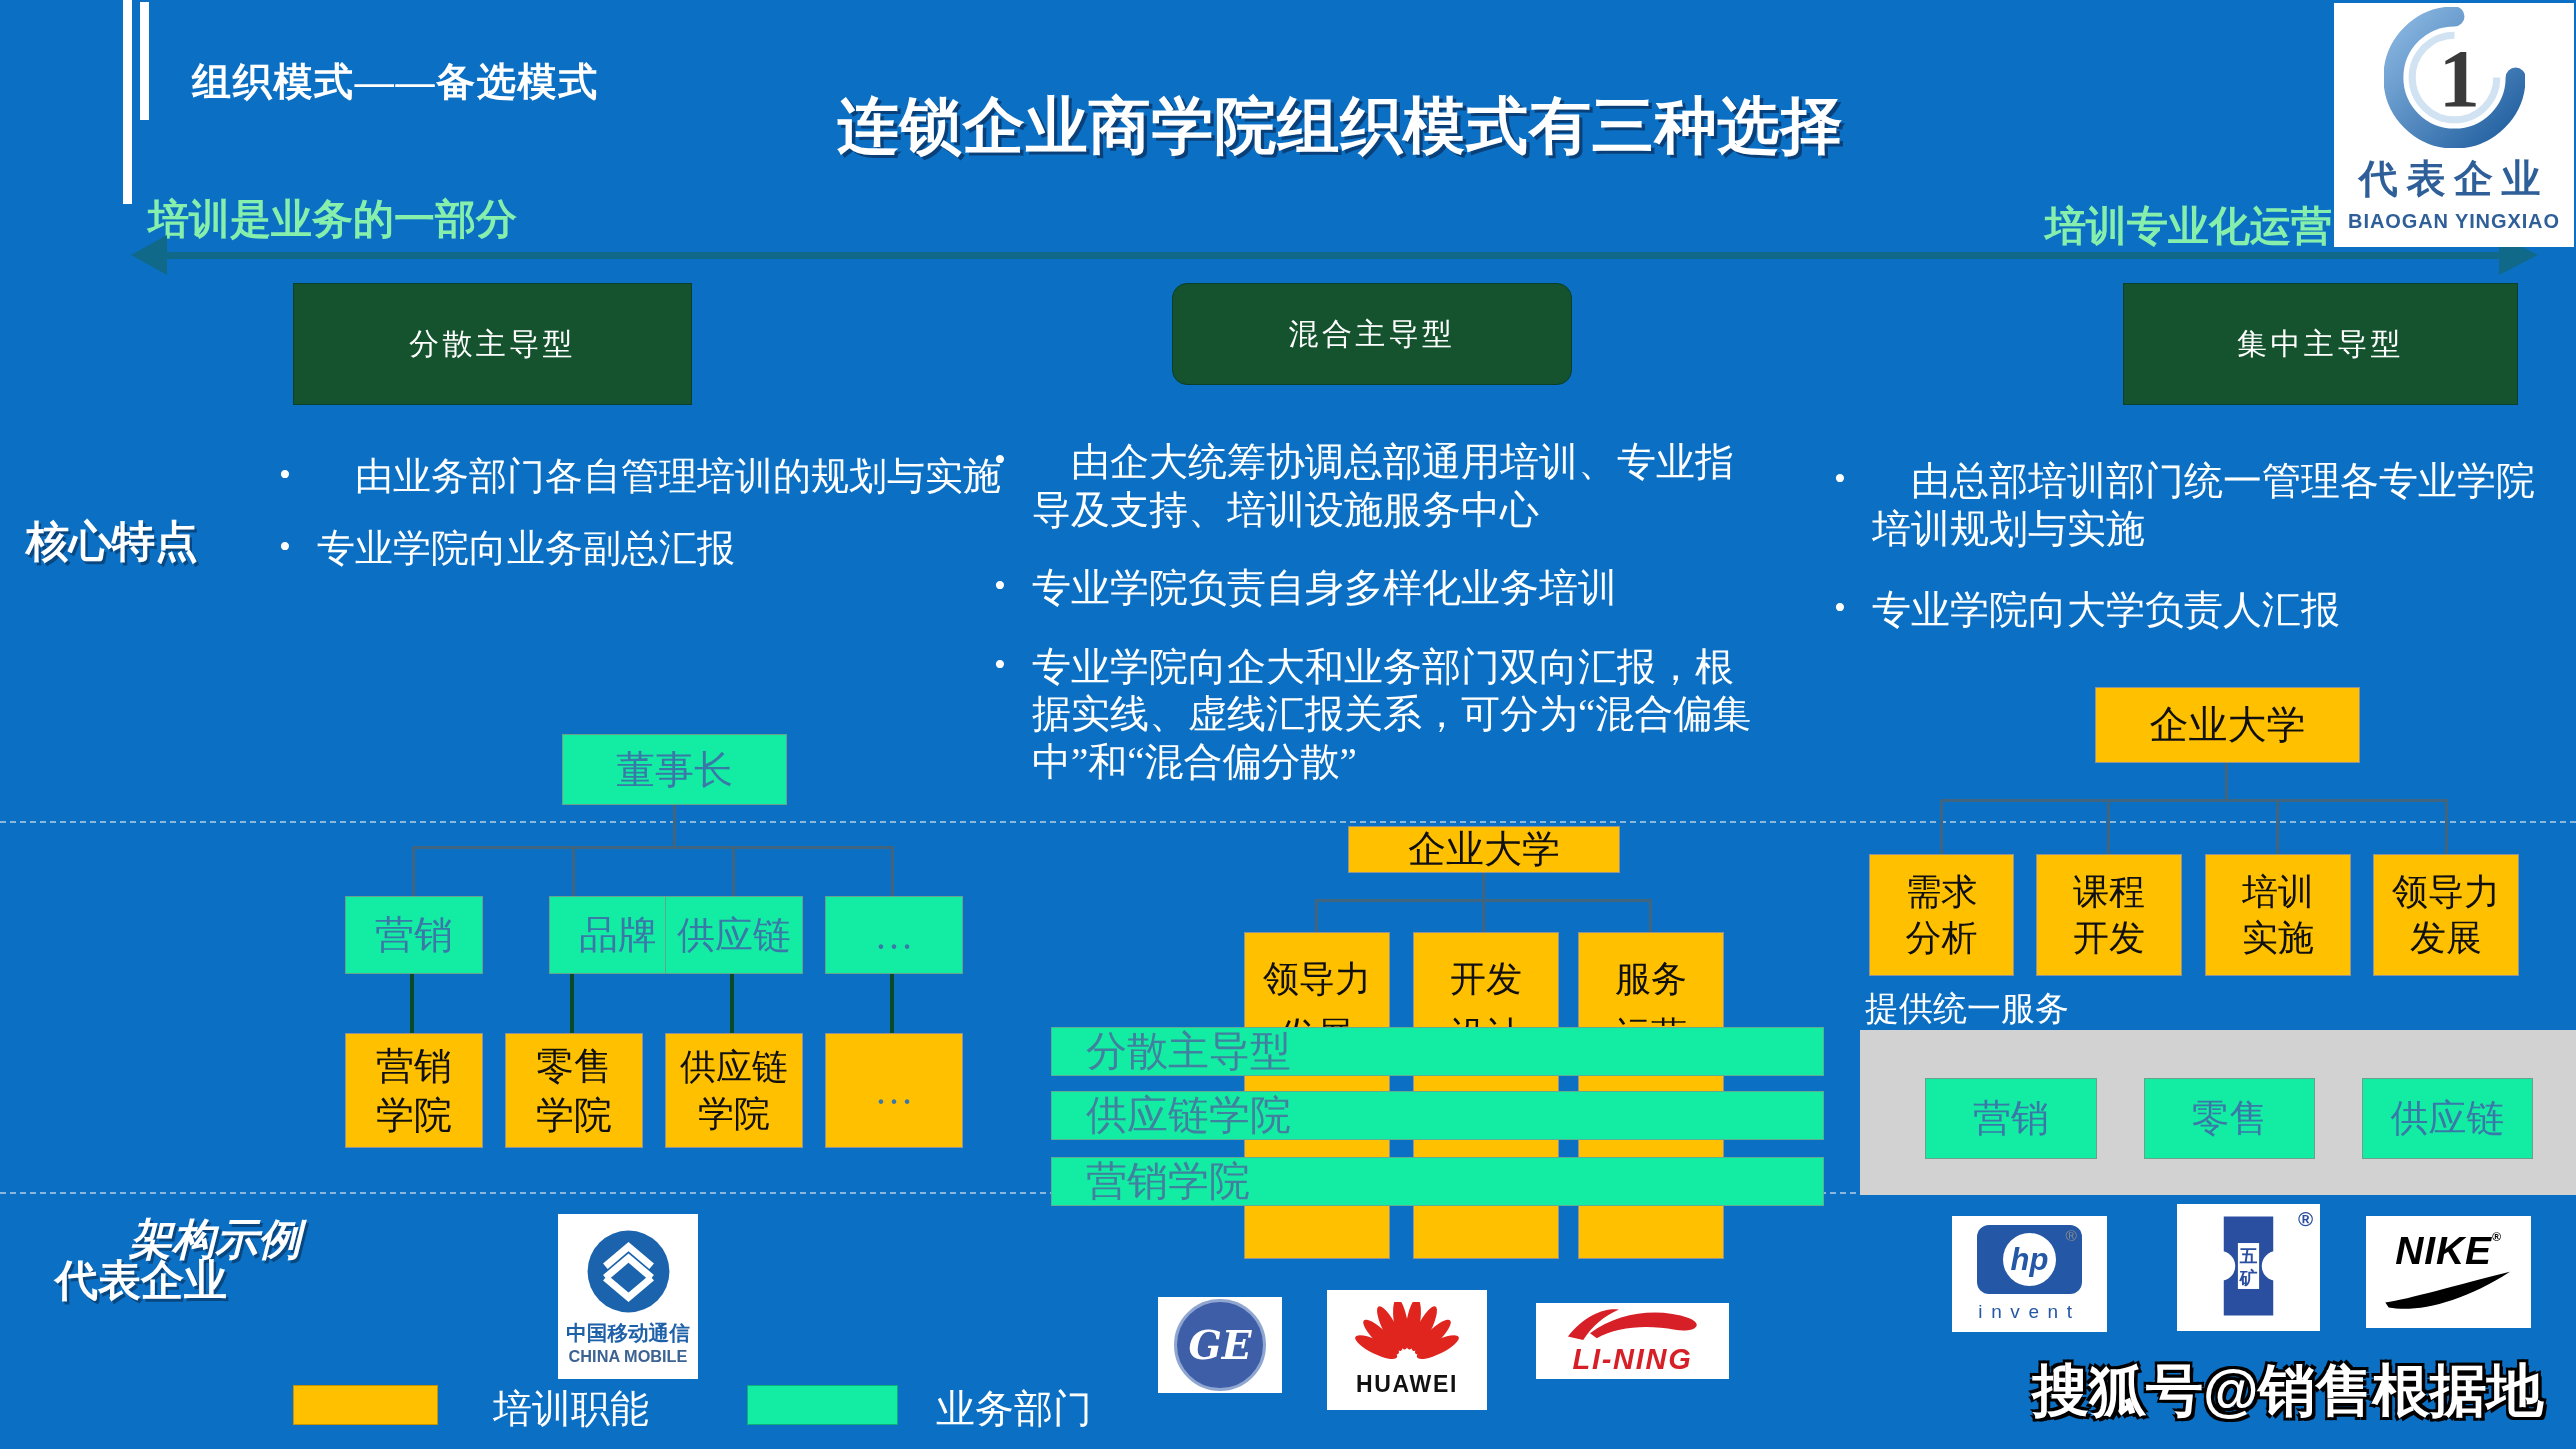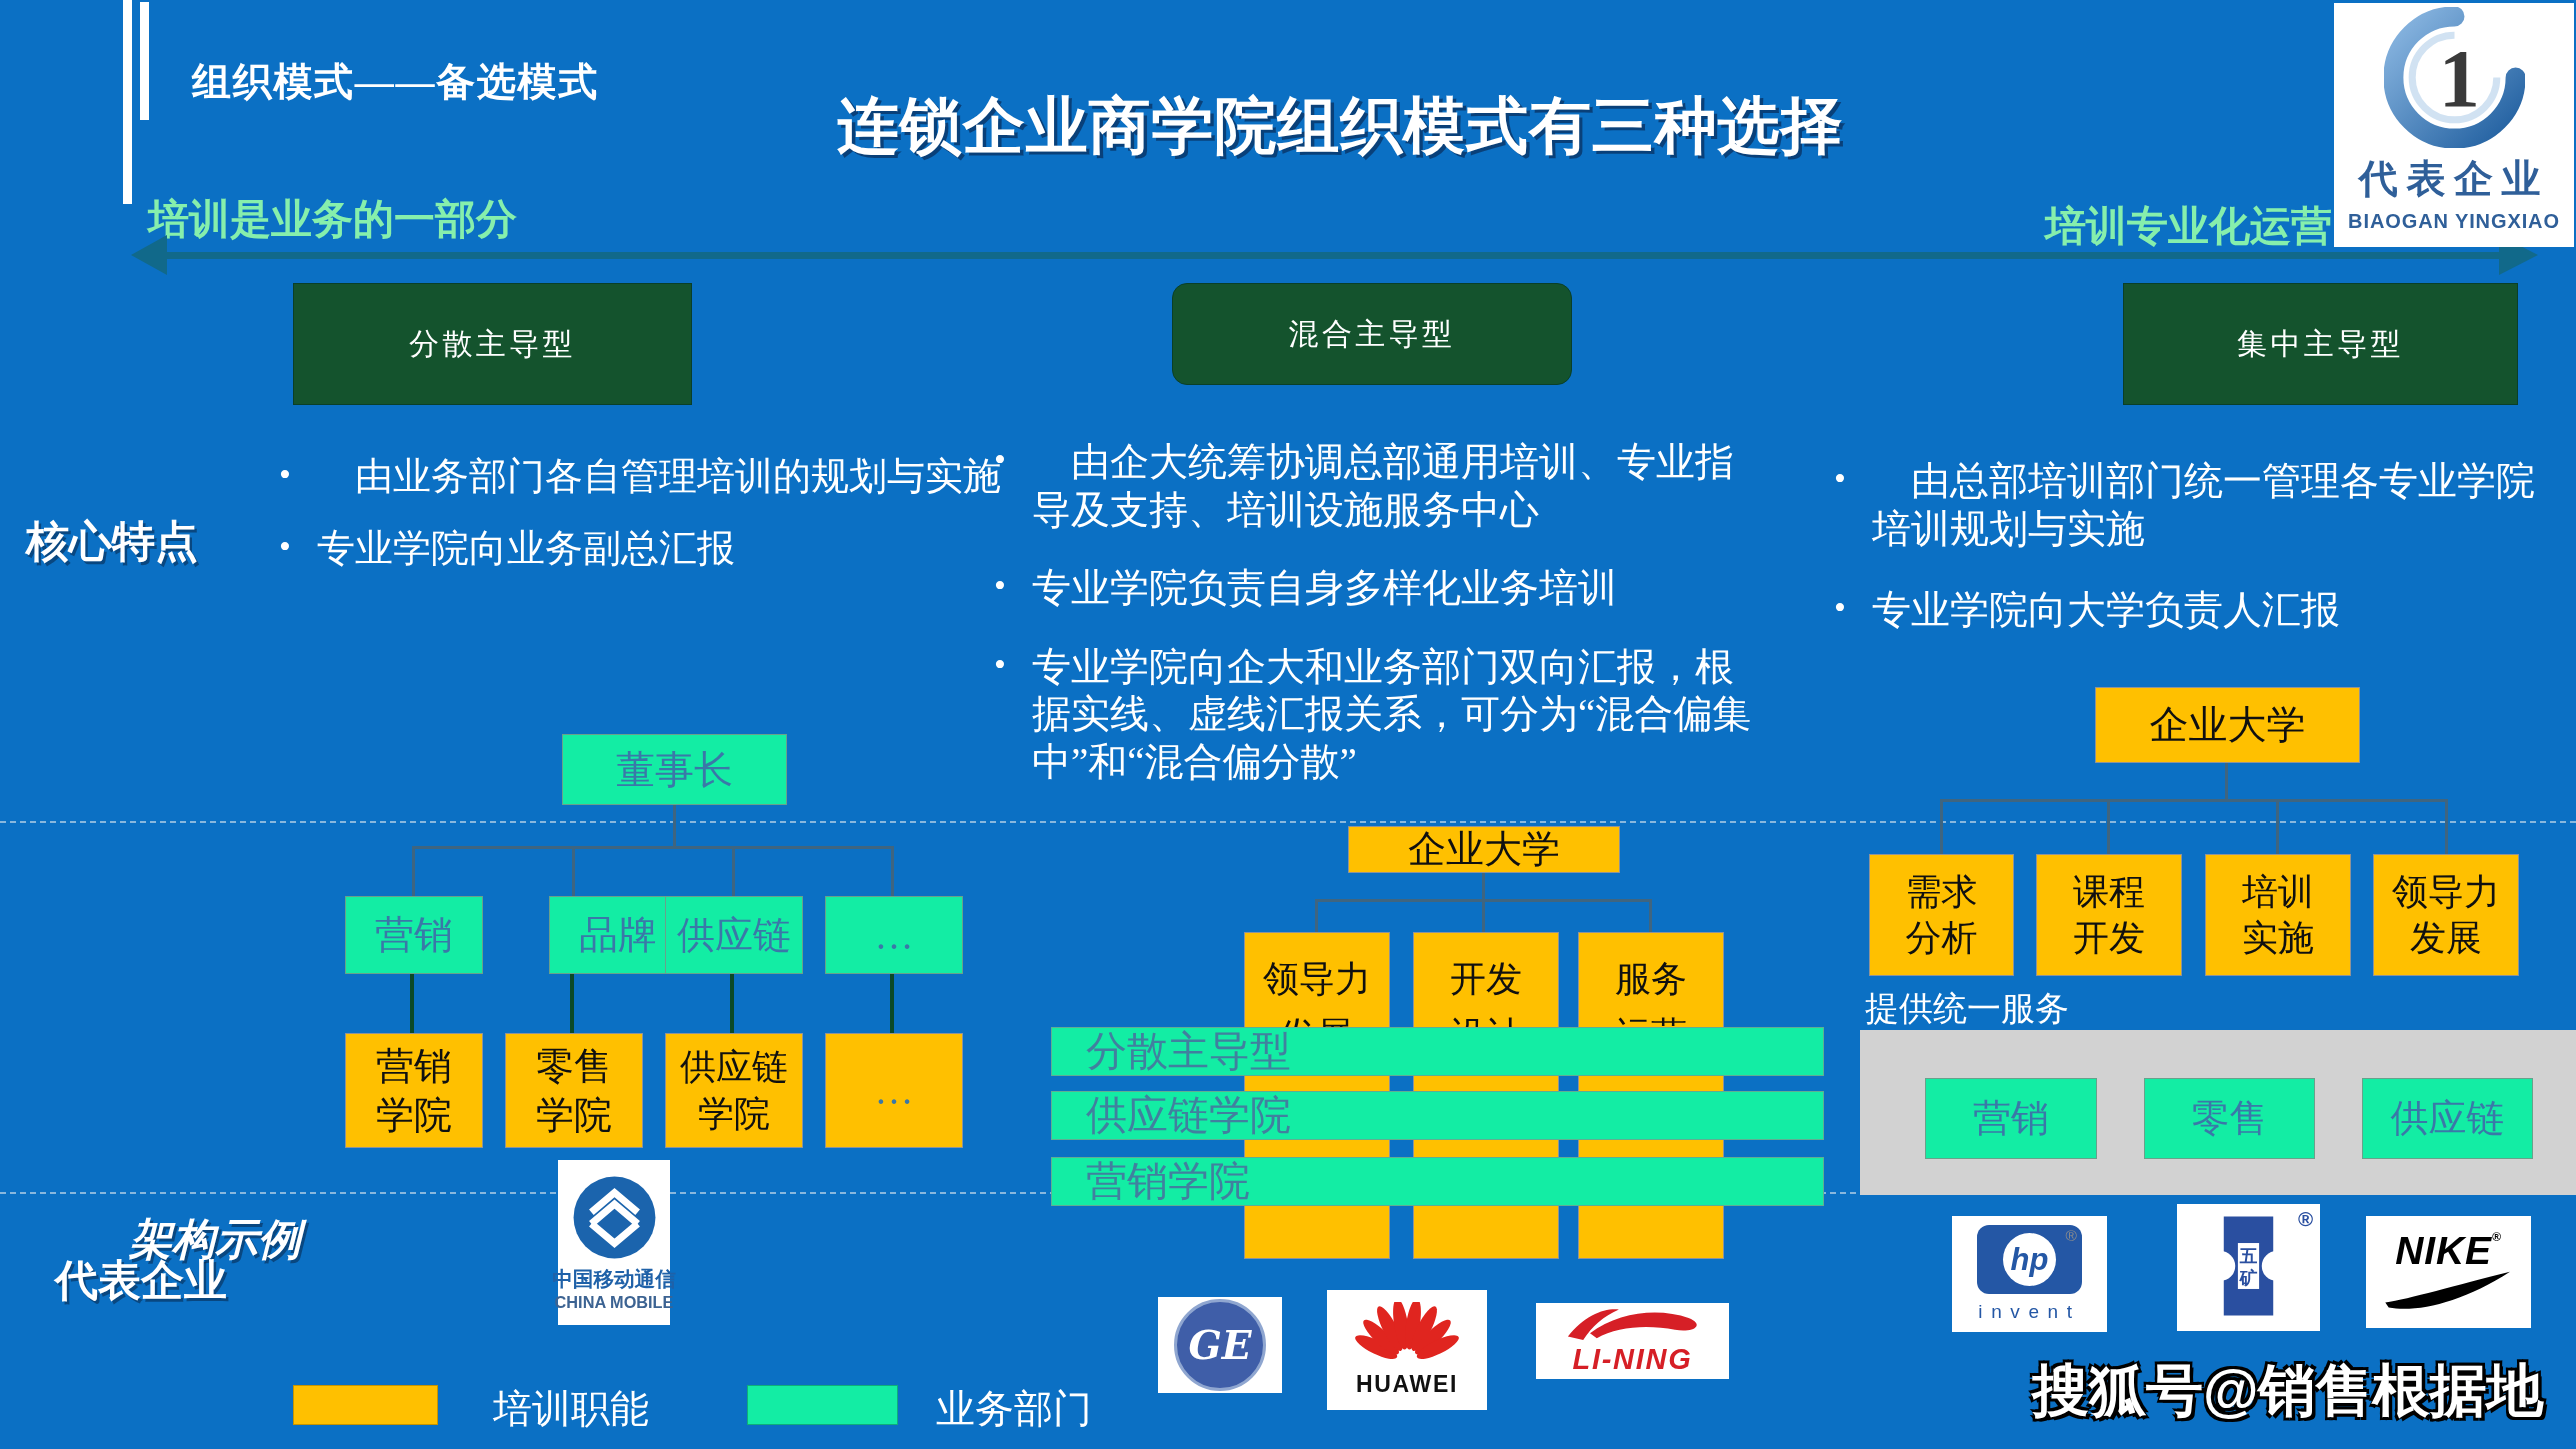--- a/index.html
+++ b/index.html
@@ -262,21 +262,21 @@
   <div class="abs gcell serif" style="left:2144px;top:1078px;width:169px;height:79px;font-size:38px;">
     <span>零售</span>
     </div>
   <div class="abs gcell serif" style="left:2362px;top:1078px;width:169px;height:79px;font-size:38px;">
     <span>供应链</span>
     </div>
 
   <div class="abs side-label" style="left:129px;top:1211px;font-style:italic;">架构示例</div>
   <div class="abs side-label" style="left:55px;top:1252px;">代表企业</div>
 
-  <div class="abs logo-box" style="left:558px;top:1160px;width:112px;height:165px;">
+  <div class="abs logo-box" style="left:558px;top:1214px;width:140px;height:165px;">
     <span>
       <svg width="89" height="89" viewBox="0 0 100 100">
         <circle cx="50" cy="50" r="46" fill="#1b64ad"></circle>
         <g fill="none" stroke="#ffffff" stroke-width="8">
           <path d="M24 44 L50 22 L76 44"></path>
           <path d="M24 57 L50 35 L76 57"></path>
           <path d="M24 57 L50 79 L76 57"></path>
         </g>
       </svg></span>
     <div class="cm-cn">中国移动通信</div>

